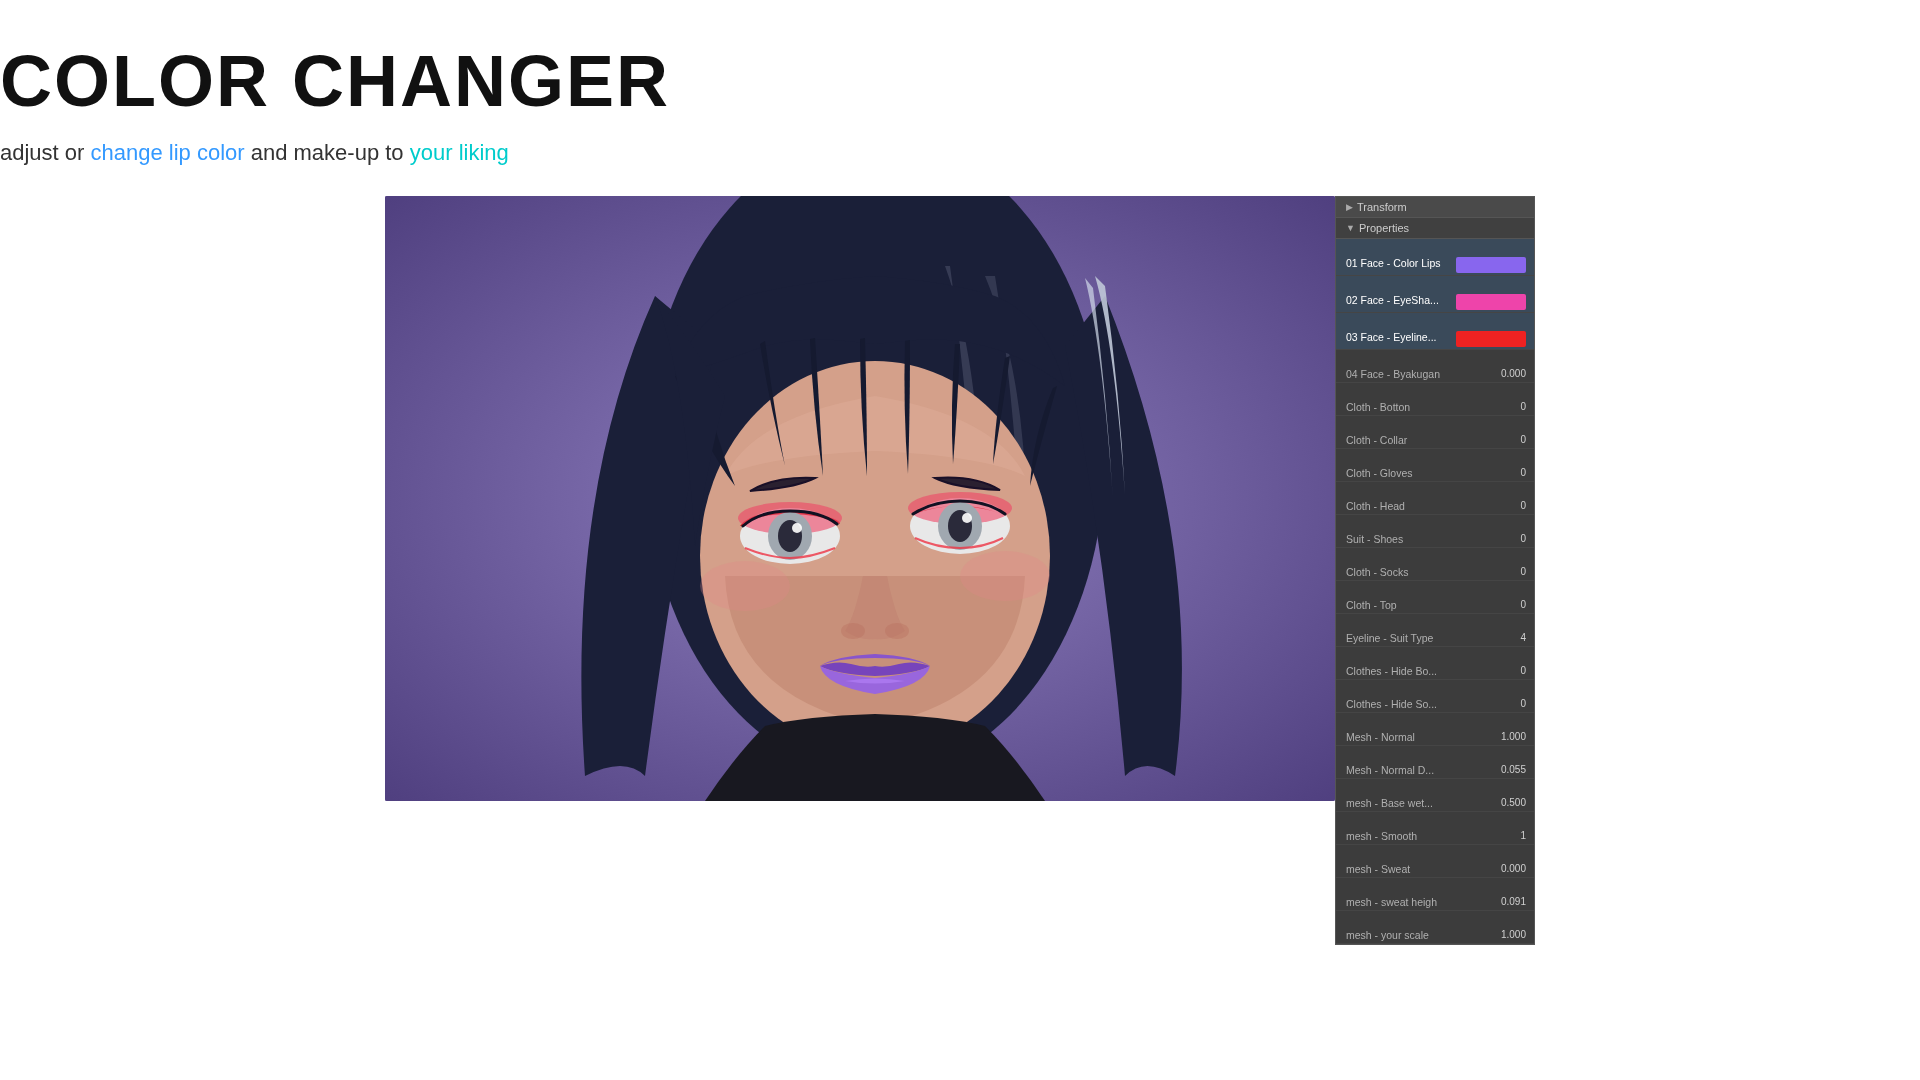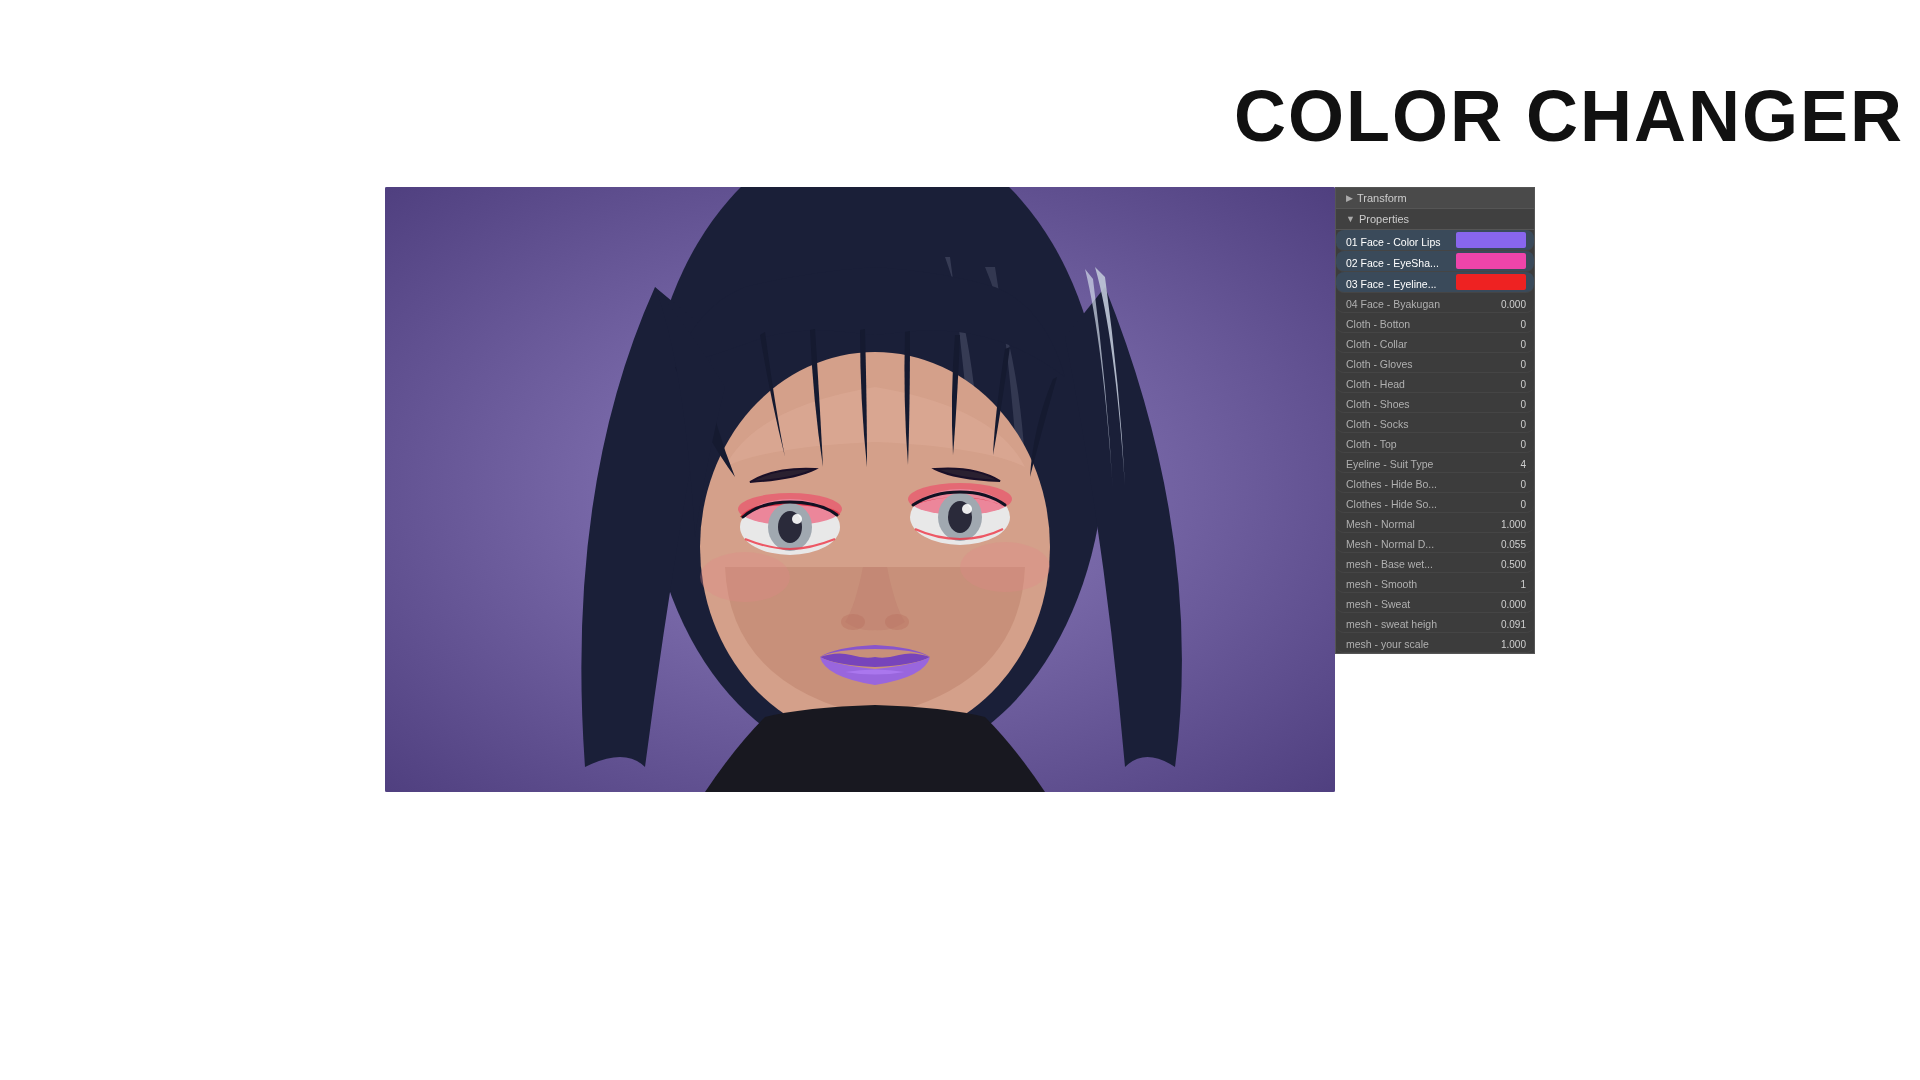--- a/index.html
+++ b/index.html
@@ -5,23 +5,22 @@
     * { margin: 0; padding: 0; box-sizing: border-box; }
     body {
       background: #ffffff;
       font-family: Arial, sans-serif;
       width: 1920px;
       min-height: 1080px;
       overflow-x: hidden;
     }
 
     .page-header {
-      text-align: right;
+      text-align: left;
       padding: 40px 16px 20px 0;
-      margin-top: 35px;
     }
 
     .page-title {
       font-size: 72px;
       font-weight: 900;
       color: #111111;
       letter-spacing: 2px;
       font-family: Arial Black, Arial, sans-serif;
     }
 
@@ -97,26 +96,25 @@
       font-size: 9px;
       color: #aaa;
     }
 
     .properties-section {
       background: #3c3c3c;
     }
 
     .prop-row {
       display: flex;
-      align-items: flex-end;
+      align-items: flex-start;
       justify-content: space-between;
-      padding: 2px 8px 2px 10px;
+      padding: 18px 8px 2px 10px;
       border-bottom: 1px solid #454545;
       min-height: 20px;
-      border-radius: 8px;
     }
 
     .prop-row.color-row {
       background: #3a4a5a;
     }
 
     .prop-label {
       color: #b0b0b0;
       font-size: 10.5px;
       flex: 1;
@@ -154,20 +152,23 @@
       left: 0;
       width: 100%;
       height: 100%;
     }
   </style>
 </head>
 <body>
 
 <div class="page-header">
   <h1 class="page-title">COLOR CHANGER</h1>
+  <p class="subtitle">
+    <span>adjust or </span><span class="highlight-blue">change lip color</span><span> and make-up to </span><span class="highlight-cyan">your liking</span>
+  </p>
 </div>
 
 <div class="main-content">
   <div class="viewport-container">
     <span class="viewport-corner">▶</span>
 
     <svg class="character-svg" viewBox="0 0 950 605" xmlns="http://www.w3.org/2000/svg">
 
       <rect width="950" height="605" fill="#7060a0"></rect>
 
@@ -307,21 +308,21 @@
       </div>
       <div class="prop-row">
         <span class="prop-label">Cloth - Gloves</span>
         <span class="prop-value">0</span>
       </div>
       <div class="prop-row">
         <span class="prop-label">Cloth - Head</span>
         <span class="prop-value">0</span>
       </div>
       <div class="prop-row">
-        <span class="prop-label">Cloth - Shoes</span>
+        <span class="prop-label">Suit - Shoes</span>
         <span class="prop-value">0</span>
       </div>
       <div class="prop-row">
         <span class="prop-label">Cloth - Socks</span>
         <span class="prop-value">0</span>
       </div>
       <div class="prop-row">
         <span class="prop-label">Cloth - Top</span>
         <span class="prop-value">0</span>
       </div>

